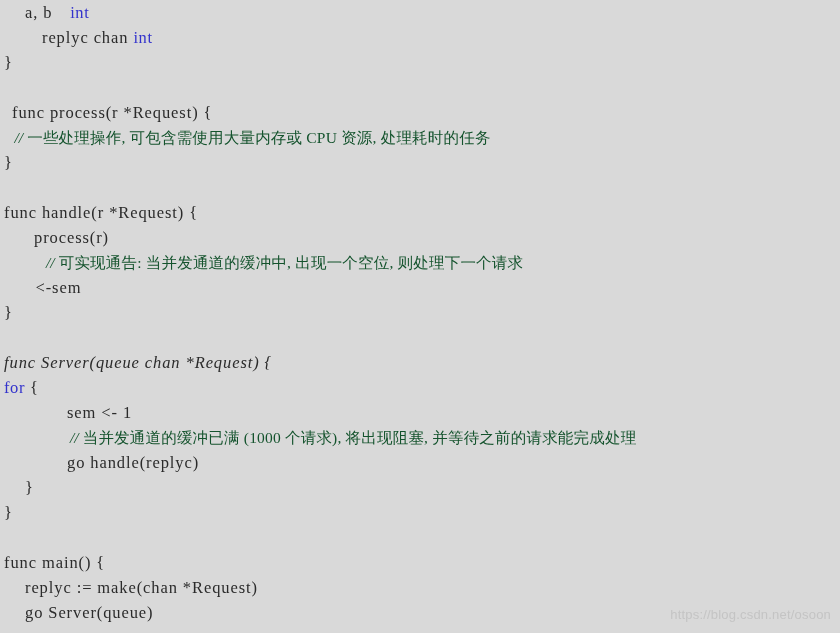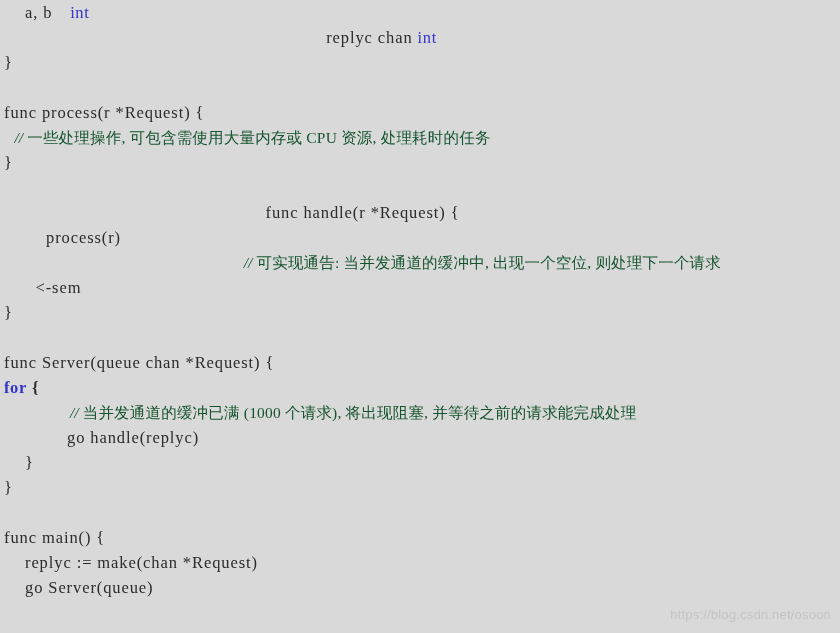--- a/index.html
+++ b/index.html
@@ -63,35 +63,36 @@
     color: #c4c4c4;
     letter-spacing: 0.2px;
     user-select: none;
   }
 </style>
 </head>
 <body>
 
 <div id="listing">
     <div class="line" style="padding-left: 25px;"><span class="ident">a, b</span><span class="tight">    </span><span class="kw">int</span></div>
-    <div class="line" style="padding-left: 42px; text-align: center;"><span class="ident">replyc chan </span><span class="kw">int</span></div>
+    <div class="line" style="padding-left: 42px;"><span class="ident">replyc chan </span><span class="kw">int</span></div>
     <div class="line" style="padding-left: 4px;"><span class="ident">}</span></div>
     <div class="line blank" style="padding-left: 4px;">&nbsp;</div>
-    <div class="line" style="padding-left: 4px;"><span class="ident">func process(r *Request) {</span></div>
+    <div class="line" style="padding-left: 12px;"><span class="ident">func process(r *Request) {</span></div>
     <div class="line" style="padding-left: 14.5px;"><span class="cmt"><span class="slashes">//</span> 一些处理操作, 可包含需使用大量内存或 CPU 资源, 处理耗时的任务</span></div>
     <div class="line" style="padding-left: 4px;"><span class="ident">}</span></div>
     <div class="line blank" style="padding-left: 4px;">&nbsp;</div>
-    <div class="line" style="padding-left: 4px; text-align: center;"><span class="ident">func handle(r *Request) {</span></div>
-    <div class="line" style="padding-left: 46px;"><span class="ident">process(r)</span></div>
-    <div class="line" style="padding-left: 46px; text-align: right;"><span class="cmt"><span class="slashes">//</span> 可实现通告: 当并发通道的缓冲中, 出现一个空位, 则处理下一个请求</span></div>
+    <div class="line" style="padding-left: 4px;"><span class="ident">func handle(r *Request) {</span></div>
+    <div class="line" style="padding-left: 34px;"><span class="ident">process(r)</span></div>
+    <div class="line" style="padding-left: 46px;"><span class="cmt"><span class="slashes">//</span> 可实现通告: 当并发通道的缓冲中, 出现一个空位, 则处理下一个请求</span></div>
     <div class="line" style="padding-left: 35.5px;"><span class="ident">&lt;-sem</span></div>
     <div class="line" style="padding-left: 4px;"><span class="ident">}</span></div>
     <div class="line blank" style="padding-left: 4px;">&nbsp;</div>
-    <div class="line" style="padding-left: 4px;"><span class="ident">func Server(queue chan *Request) {</span></div>
-    <div class="line" style=" font-weight: bold;"><span class="kw">for</span><span class="ident"> {</span></div>
+    <div class="line" style="padding-left: 4px; font-style: italic;"><span class="ident">func Server(queue chan *Request) {</span></div>
+    <div class="line" style=""><span class="kw">for</span><span class="ident"> {</span></div>
+    <div class="line" style="padding-left: 67px;"><span class="ident">sem &lt;- 1</span></div>
     <div class="line" style="padding-left: 70px;"><span class="cmt"><span class="slashes">//</span> 当并发通道的缓冲已满 (1000 个请求), 将出现阻塞, 并等待之前的请求能完成处理</span></div>
     <div class="line" style="padding-left: 67px;"><span class="ident">go handle(replyc)</span></div>
     <div class="line" style="padding-left: 25px;"><span class="ident">}</span></div>
     <div class="line" style="padding-left: 4px;"><span class="ident">}</span></div>
     <div class="line blank" style="padding-left: 4px;">&nbsp;</div>
     <div class="line" style="padding-left: 4px;"><span class="ident">func main() {</span></div>
     <div class="line" style="padding-left: 25px;"><span class="ident">replyc := make(chan *Request)</span></div>
     <div class="line" style="padding-left: 25px;"><span class="ident">go Server(queue)</span></div>
   </div>
 

